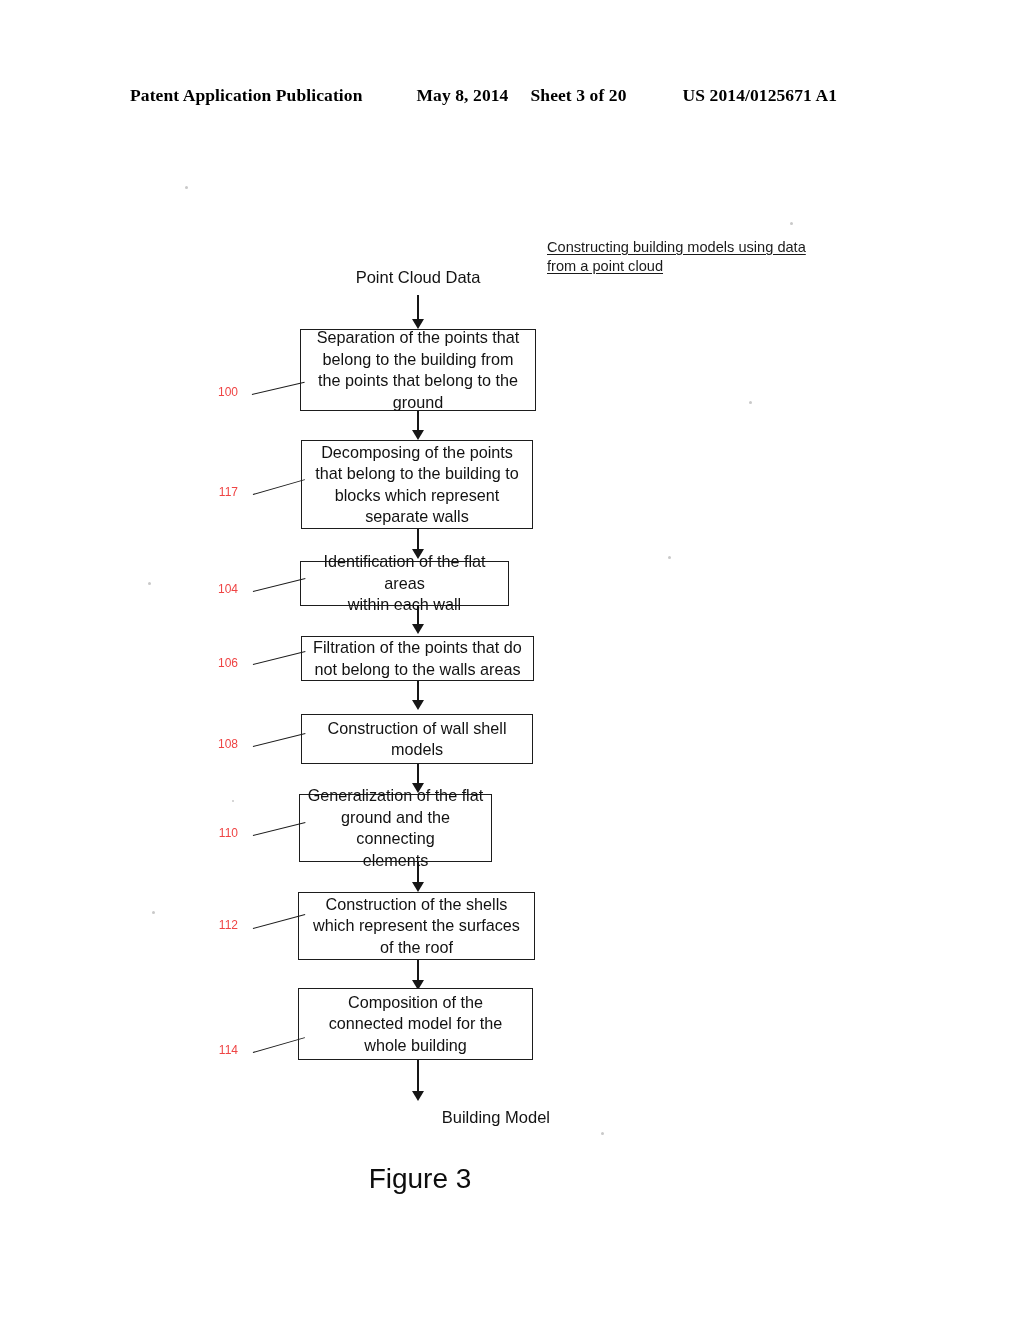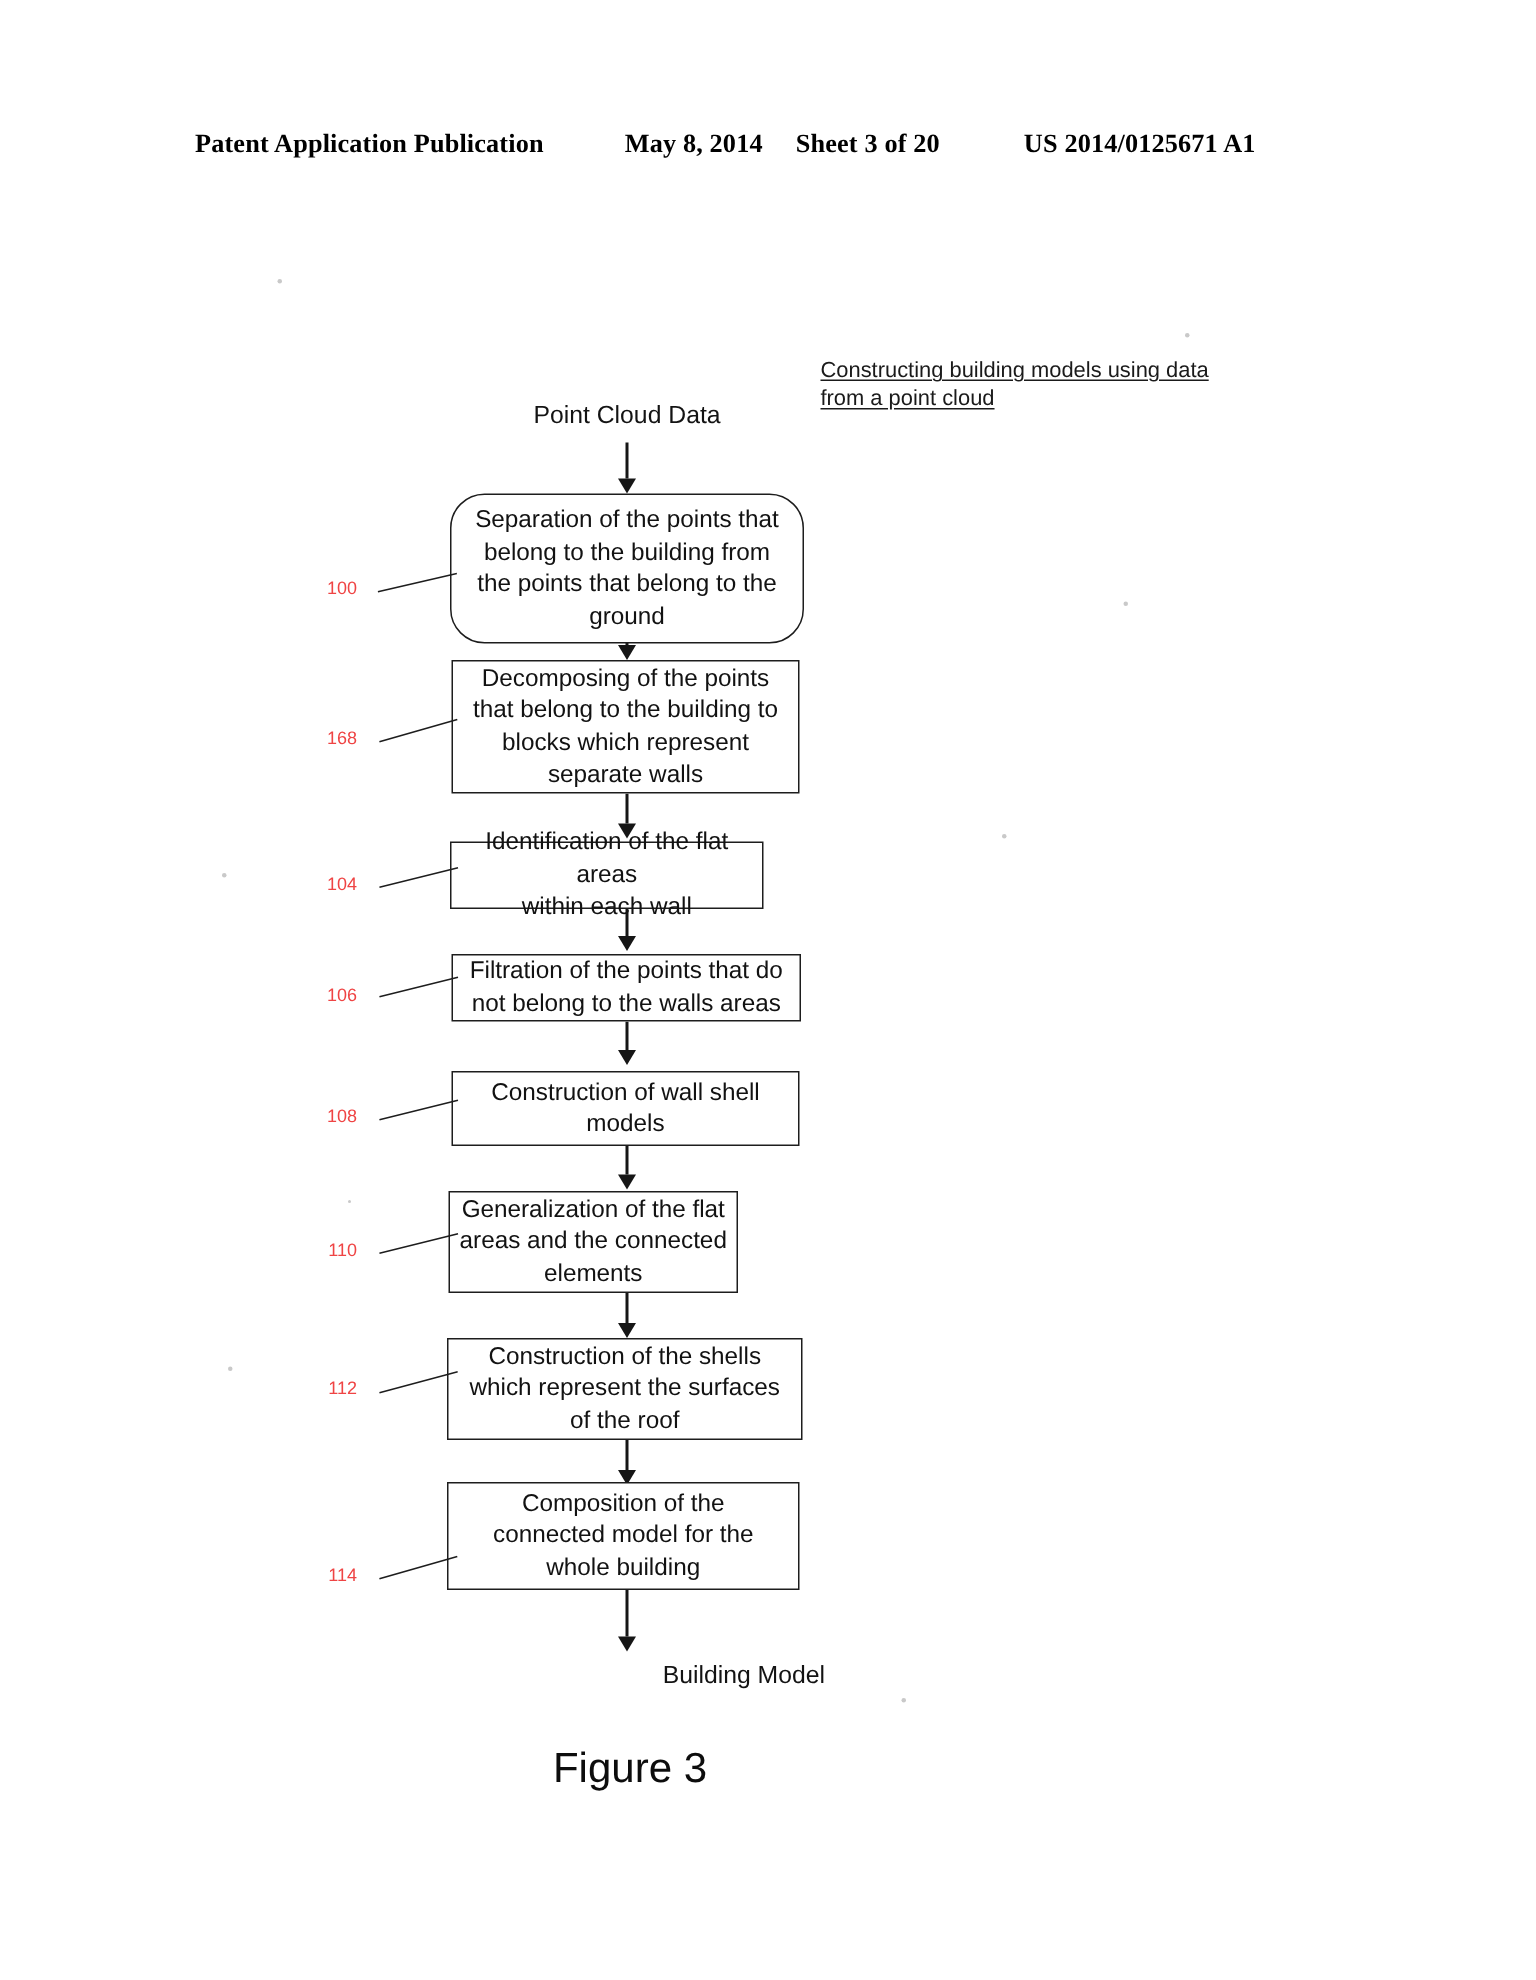--- a/index.html
+++ b/index.html
@@ -184,21 +184,21 @@
 </div>
 <div class="arrow" style="left:411px; top:960px; height:30px;">
   <div class="shaft" style="height:20px;"></div>
     <div class="head"></div>
 </div>
 <div class="arrow" style="left:411px; top:1060px; height:41px;">
   <div class="shaft" style="height:31px;"></div>
     <div class="head"></div>
 </div>
 
-<div class="flow-box" style="left:300px; top:329px; width:236px; height:100px;border-radius:23px;">
+<div class="flow-box" style="left:300px; top:329px; width:236px; height:82px;">
   <span class="box-text">
     <span>Separation of the points that</span><br>
     <span>belong to the building from</span><br>
     <span>the points that belong to the</span><br>
     <span>ground</span>
   </span>
 </div>
 
 <div class="flow-box" style="left:301px; top:440px; width:232px; height:89px;">
   <span class="box-text">
@@ -226,21 +226,21 @@
 <div class="flow-box" style="left:301px; top:714px; width:232px; height:50px;">
   <span class="box-text">
     <span>Construction of wall shell</span><br>
     <span>models</span>
   </span>
 </div>
 
 <div class="flow-box" style="left:299px; top:794px; width:193px; height:68px;">
   <span class="box-text">
     <span>Generalization of the flat</span><br>
-    <span>areas and the connected</span><br>
+    <span>ground and the connecting</span><br>
     <span>elements</span>
   </span>
 </div>
 
 <div class="flow-box" style="left:298px; top:892px; width:237px; height:68px;">
   <span class="box-text">
     <span>Construction of the shells</span><br>
     <span>which represent the surfaces</span><br>
     <span>of the roof</span>
   </span>
@@ -250,21 +250,21 @@
   <span class="box-text">
     <span>Composition of the</span><br>
     <span>connected model for the</span><br>
     <span>whole building</span>
   </span>
 </div>
 
 <div class="ref-num" style="left:198px; top:385px; width:40px;">100</div>
 <div class="leader" style="left:252px; top:394px; width:54px; transform: rotate(-13deg);"></div>
 
-<div class="ref-num" style="left:198px; top:485px; width:40px;">168</div>
+<div class="ref-num" style="left:198px; top:485px; width:40px;">117</div>
 <div class="leader" style="left:253px; top:494px; width:54px; transform: rotate(-16deg);"></div>
 
 <div class="ref-num" style="left:198px; top:582px; width:40px;">104</div>
 <div class="leader" style="left:253px; top:591px; width:54px; transform: rotate(-14deg);"></div>
 
 <div class="ref-num" style="left:198px; top:656px; width:40px;">106</div>
 <div class="leader" style="left:253px; top:664px; width:54px; transform: rotate(-14deg);"></div>
 
 <div class="ref-num" style="left:198px; top:737px; width:40px;">108</div>
 <div class="leader" style="left:253px; top:746px; width:54px; transform: rotate(-14deg);"></div>

